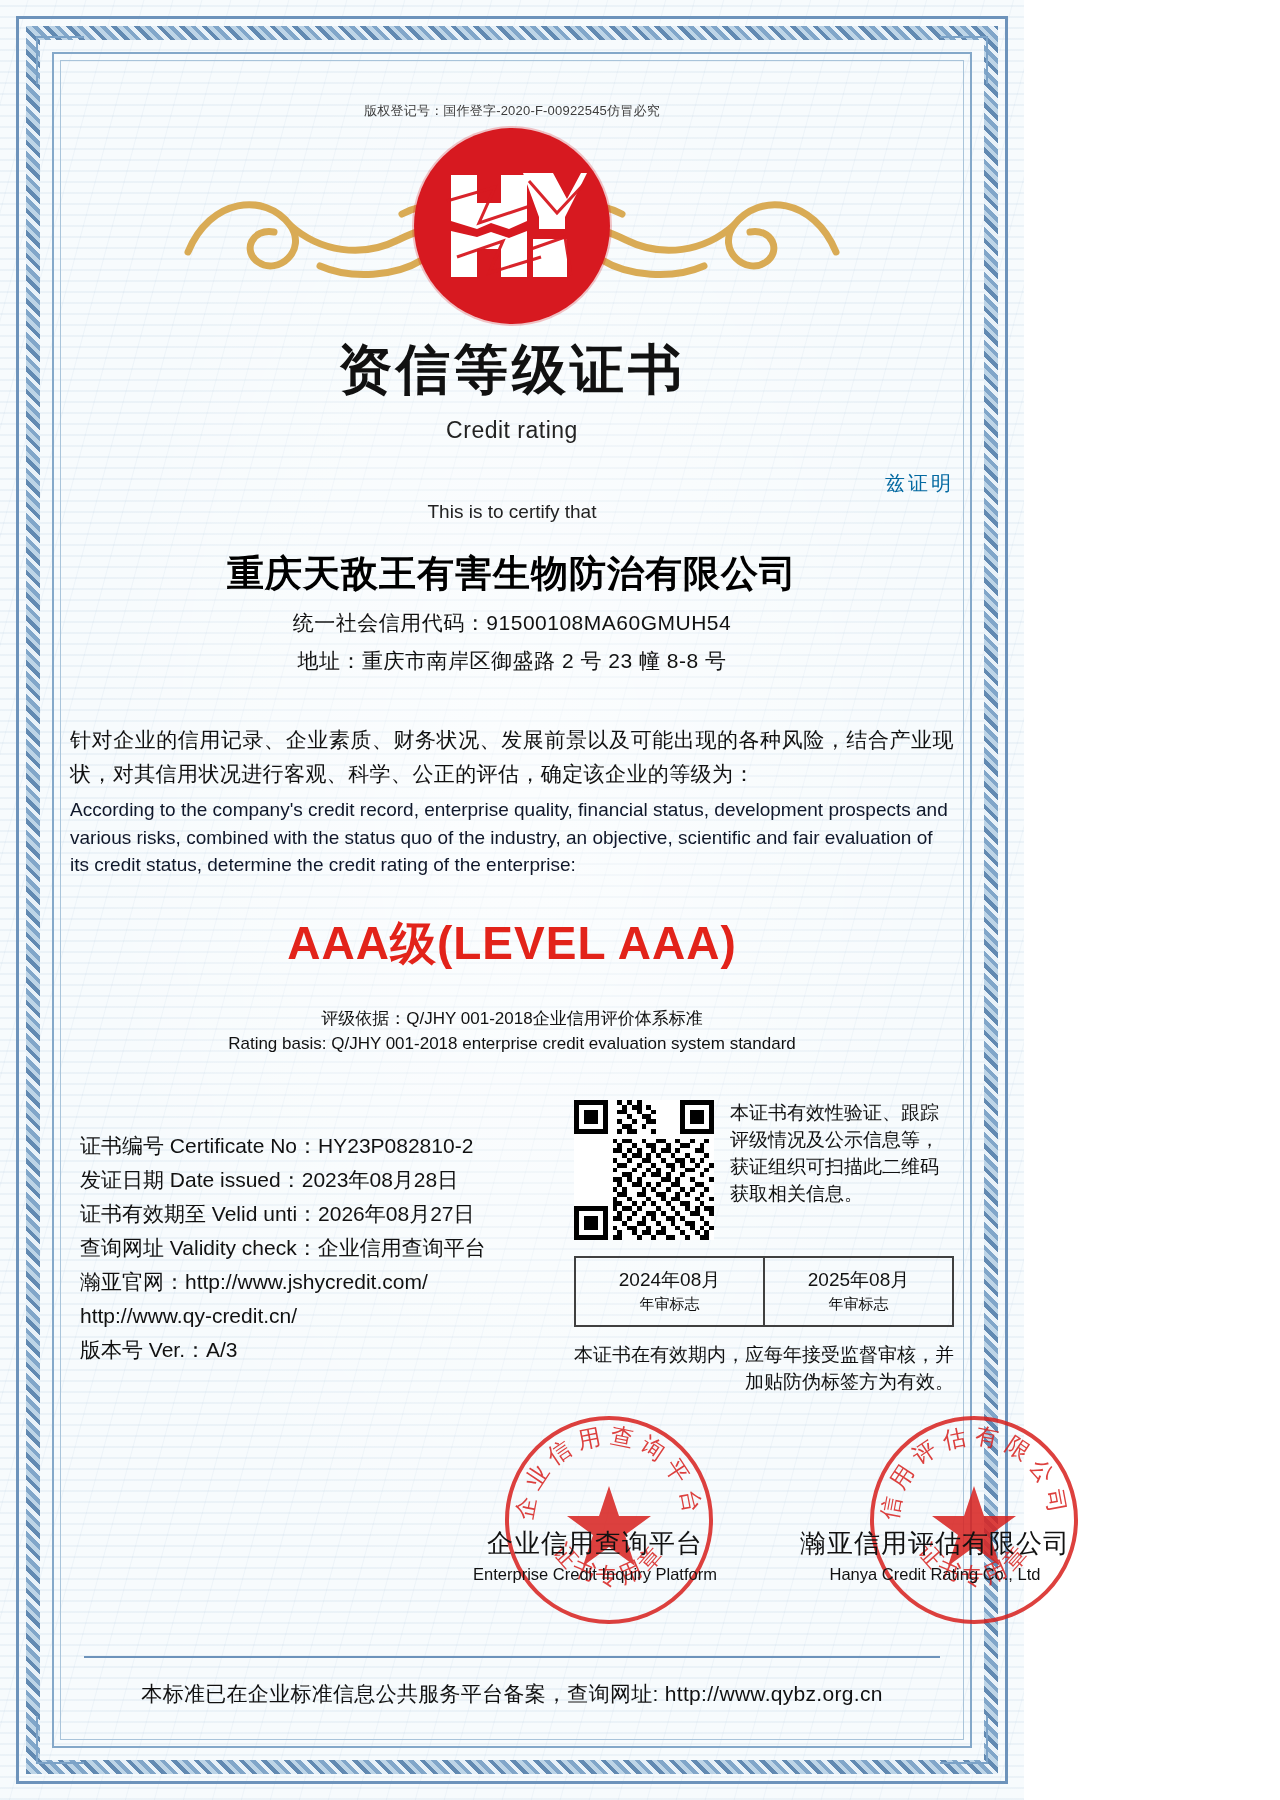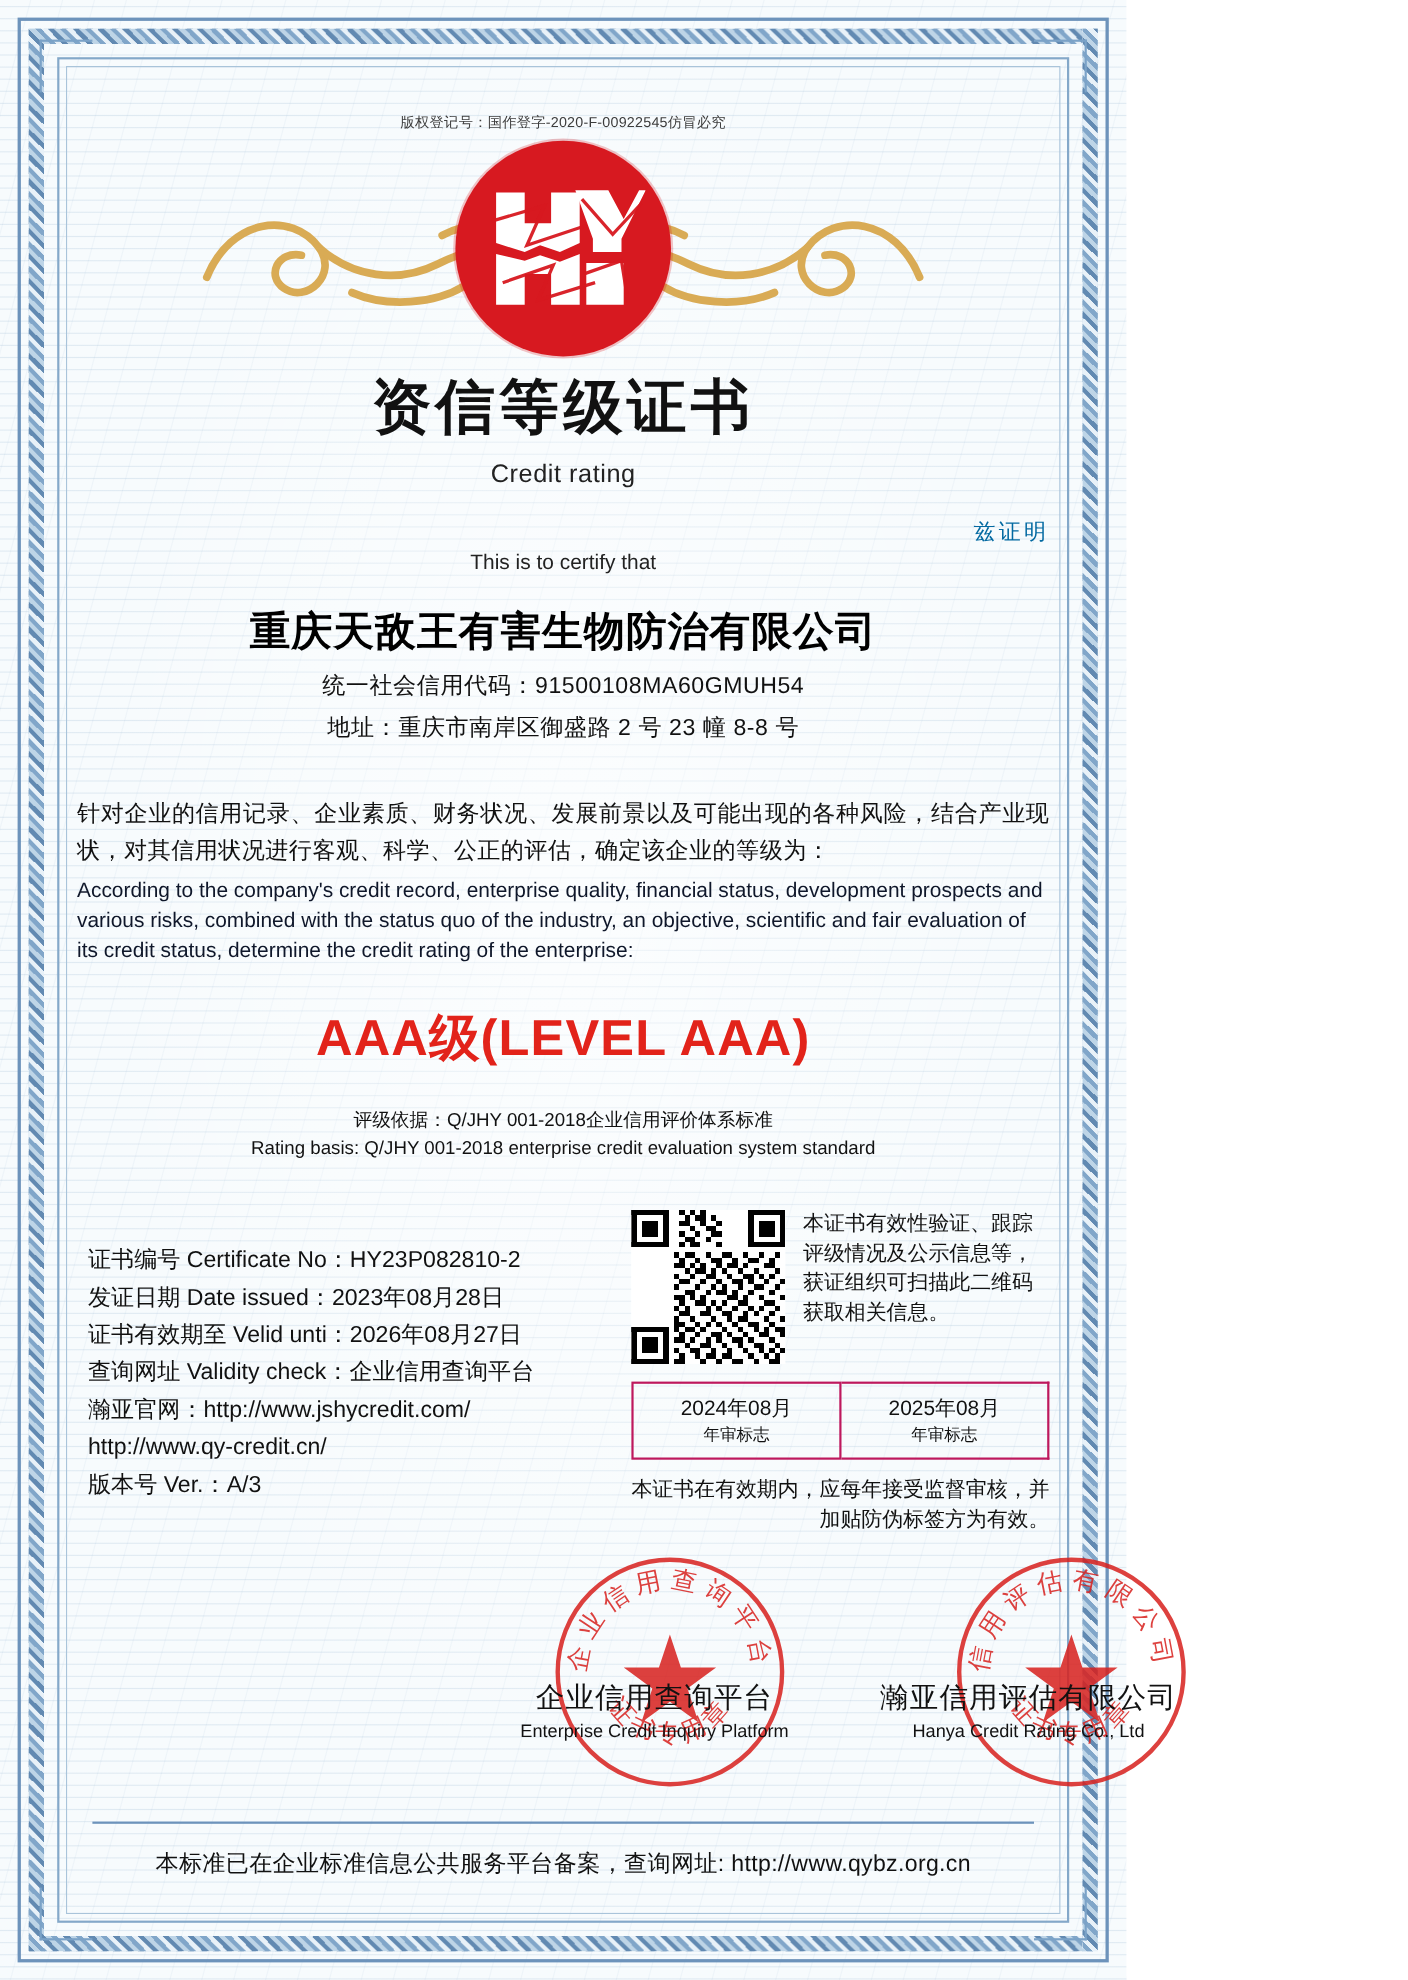--- a/index.html
+++ b/index.html
@@ -254,21 +254,21 @@
     line-height: 1.42;
     color: #111;
   }
   .annual-row {
     display: flex;
     margin-top: 16px;
     width: 380px;
   }
   .annual-box {
     flex: 1;
-    border: 2px solid #be185d;
+    border: 2px solid #404040;
     text-align: center;
     padding: 9px 0 11px 0;
   }
   .annual-box + .annual-box { border-left: none; }
   .annual-date { font-size: 19px; color: #111; }
   .annual-label { font-size: 15px; color: #111; margin-top: 2px; }
 
   .annual-note {
     margin-top: 14px;
     font-size: 19px;

